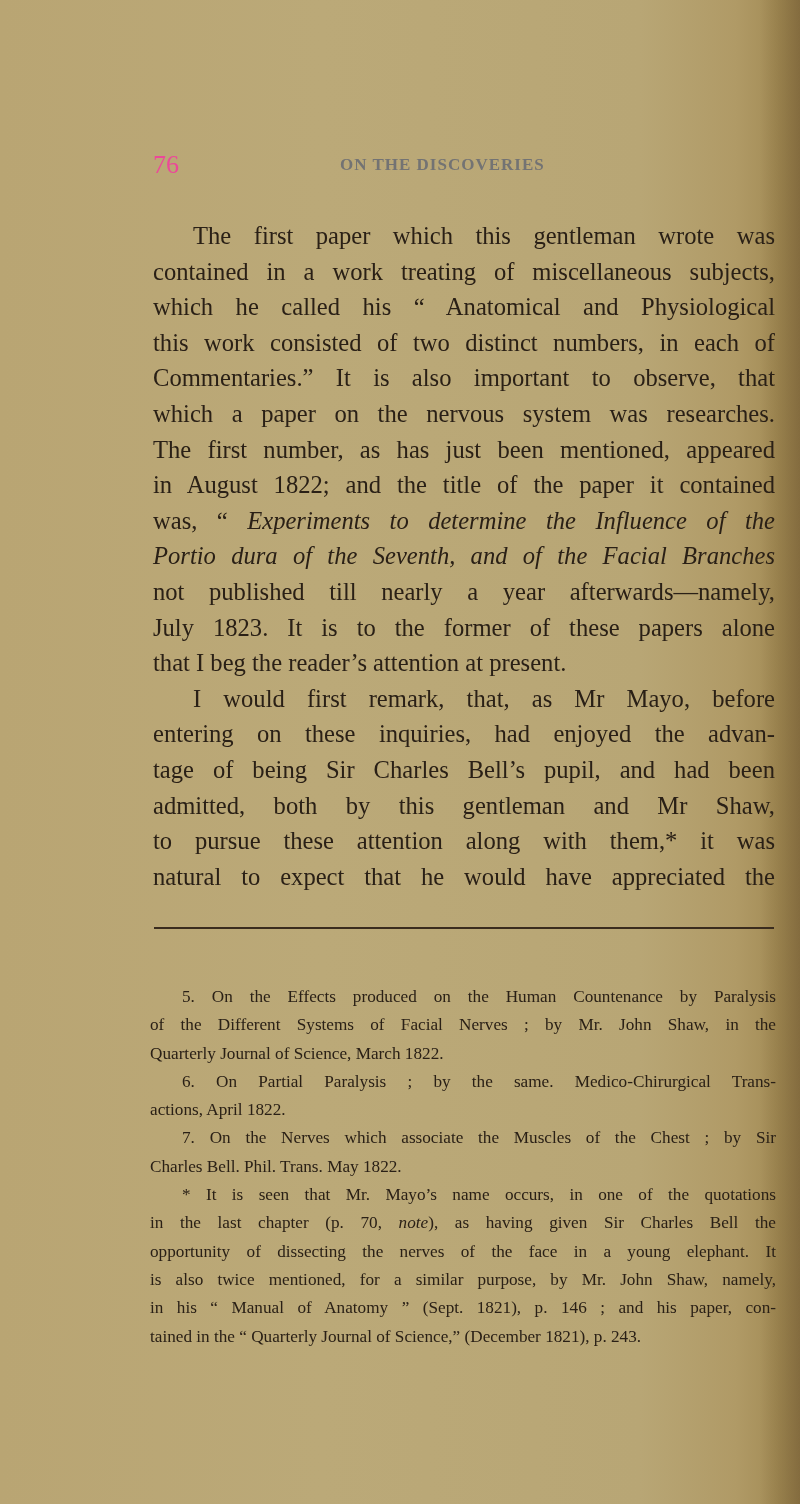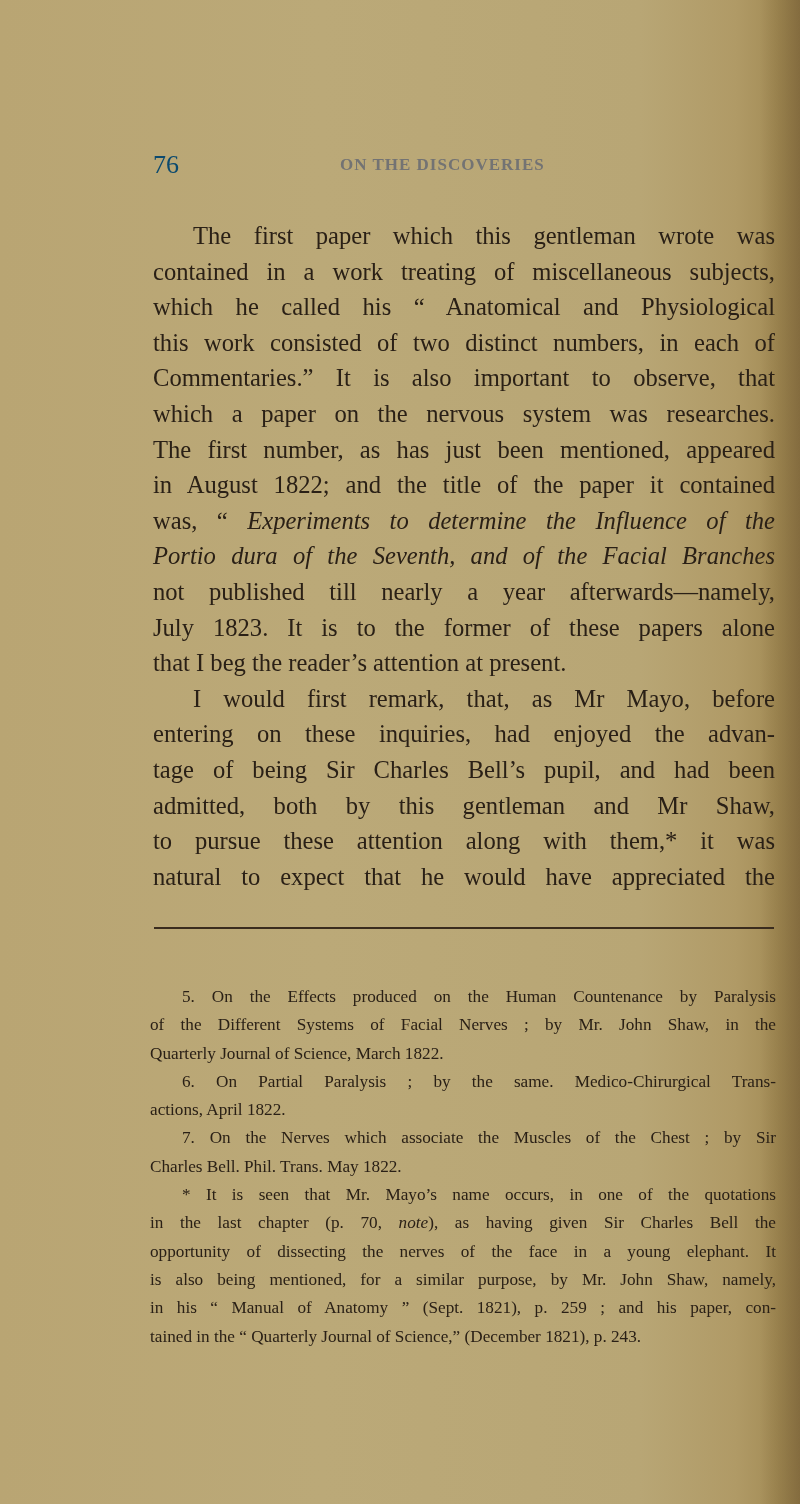--- a/index.html
+++ b/index.html
@@ -9,21 +9,21 @@
     font-family: "Liberation Serif", "DejaVu Serif", serif;
     color: #2a2016;
   }
   .spine-shadow {
     position: absolute; top: 0; right: 0; width: 40px; height: 1504px;
     background: linear-gradient(90deg, rgba(120,95,50,0) 0%, rgba(120,95,50,0.35) 60%, rgba(110,85,45,0.5) 100%);
   }
   .running-head {
     position: absolute; top: 150px; left: 153px; width: 622px; height: 30px;
   }
-  .page-number { position: absolute; left: 0; top: 0; font-size: 26px; color: #0c4a6e; }
+  .page-number { position: absolute; left: 0; top: 0; font-size: 26px; color: #ec4899; }
   .header-title {
     position: absolute; left: 187px; top: 5px; font-size: 17px; letter-spacing: 1px;
     font-variant: small-caps; font-weight: bold; color: #737373;
   }
   .body-text {
     position: absolute; top: 218px; left: 153px; width: 622px;
     font-size: 24.6px; line-height: 35.6px; text-align: justify;
   }
   .body-text p { margin: 0; }
   .body-text p.indent { text-indent: 40px; }
@@ -94,17 +94,17 @@
     <span class="line last">actions, April 1822.</span>
   </div>
   <div>
     <span class="line ind">7. On the Nerves which associate the Muscles of the Chest ; by Sir</span>
     <span class="line last">Charles Bell. Phil. Trans. May 1822.</span>
   </div>
   <div>
     <span class="line ind">* It is seen that Mr. Mayo’s name occurs, in one of the quotations</span>
     <span class="line"><span>in the last chapter (p. 70, </span><em>note</em><span>), as having given Sir Charles Bell the</span></span>
     <span class="line">opportunity of dissecting the nerves of the face in a young elephant. It</span>
-    <span class="line">is also being mentioned, for a similar purpose, by Mr. John Shaw, namely,</span>
-    <span class="line">in his “ Manual of Anatomy ” (Sept. 1821), p. 259 ; and his paper, con-</span>
+    <span class="line">is also twice mentioned, for a similar purpose, by Mr. John Shaw, namely,</span>
+    <span class="line">in his “ Manual of Anatomy ” (Sept. 1821), p. 146 ; and his paper, con-</span>
     <span class="line last">tained in the “ Quarterly Journal of Science,” (December 1821), p. 243.</span>
   </div>
 </div>
 
 </body></html>

